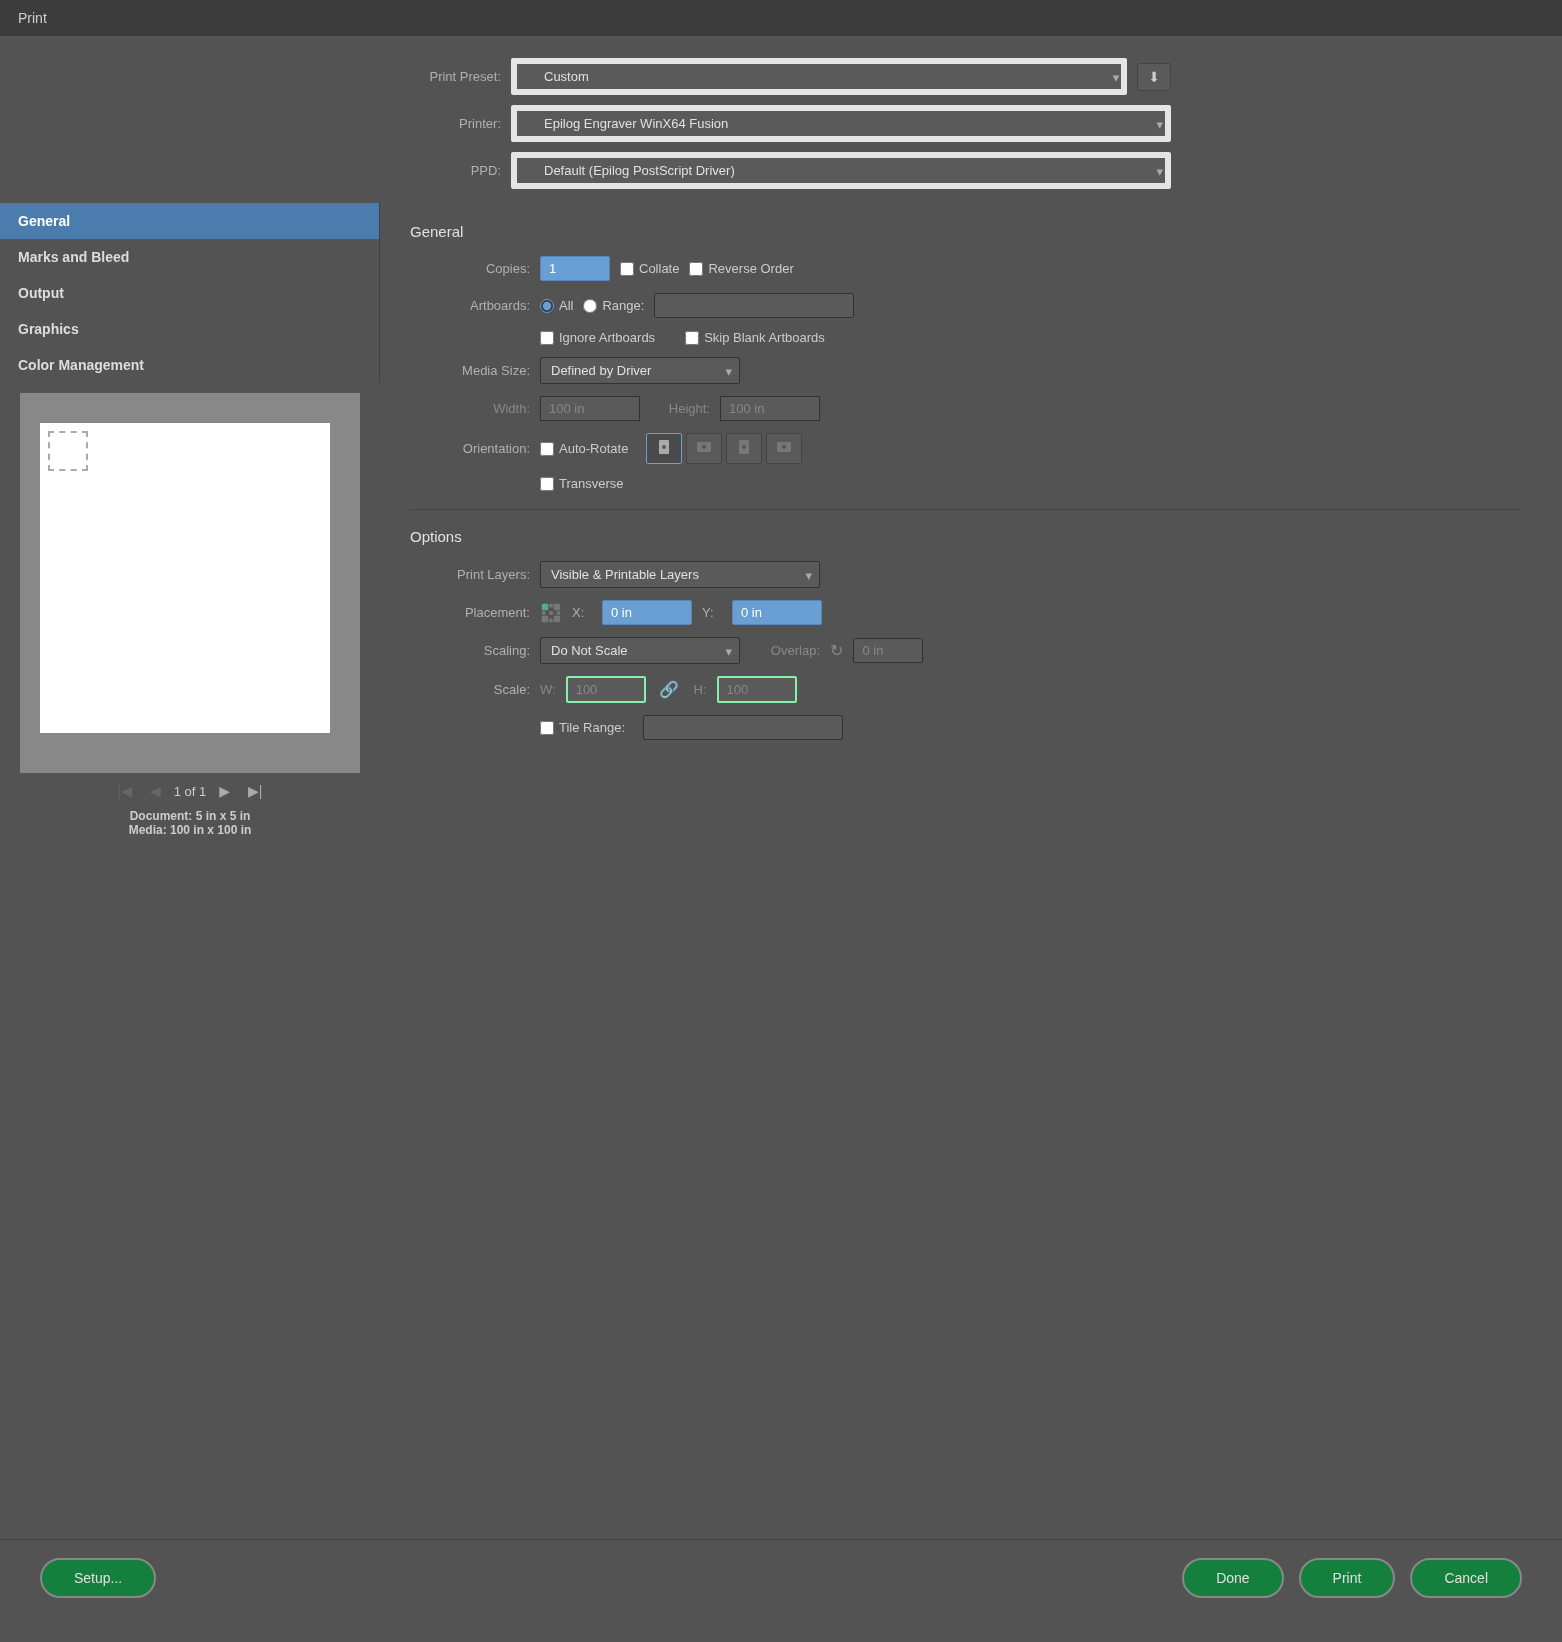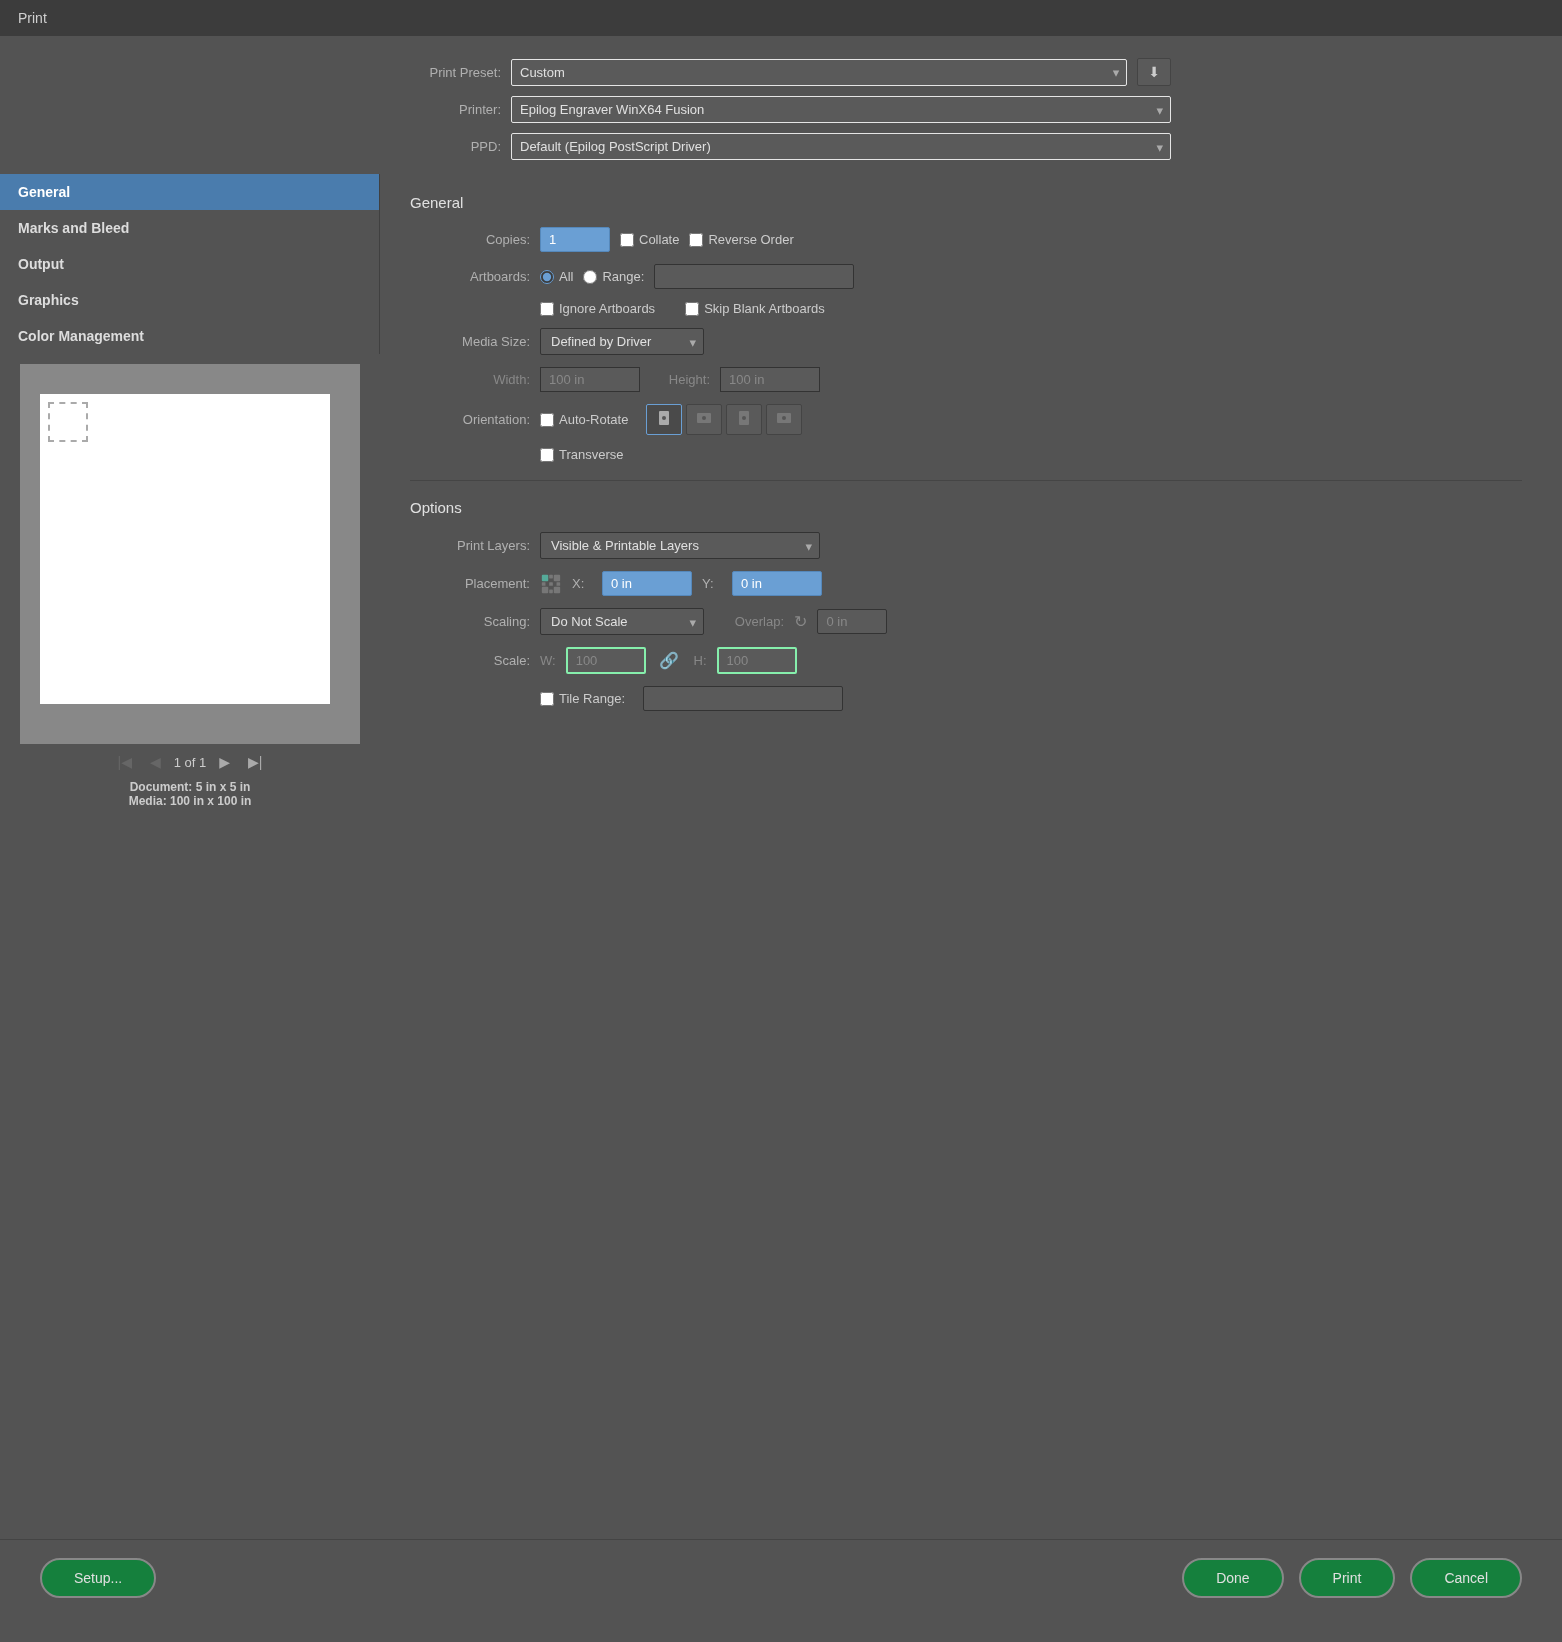--- a/index.html
+++ b/index.html
@@ -45,23 +45,23 @@
       font-size: 13px;
     }
     .select-wrapper {
       flex: 1;
       display: flex;
       position: relative;
     }
     .select-wrapper select {
       width: 100%;
       background: #5a5a5a;
-      border: 1px solid #e5e5e5;
+      border: 6px solid #e5e5e5;
       color: #e0e0e0;
-      padding: 5px 30px 5px 8px;
+      padding: 5px 30px 5px 27px;
       font-size: 13px;
       appearance: none;
       -webkit-appearance: none;
       border-radius: 2px;
       cursor: pointer;
     }
     .select-wrapper::after {
       content: '▾';
       position: absolute;
       right: 8px;
@@ -240,21 +240,21 @@
     .select-medium {
       background: #5a5a5a;
       border: 1px solid #333;
       color: #e0e0e0;
       padding: 5px 30px 5px 10px;
       font-size: 13px;
       appearance: none;
       -webkit-appearance: none;
       border-radius: 2px;
       cursor: pointer;
-      width: 164px;
+      width: 200px;
     }
     .select-wrap {
       position: relative;
       display: inline-block;
     }
     .select-wrap::after {
       content: '▾';
       position: absolute;
       right: 8px;
       top: 50%;

